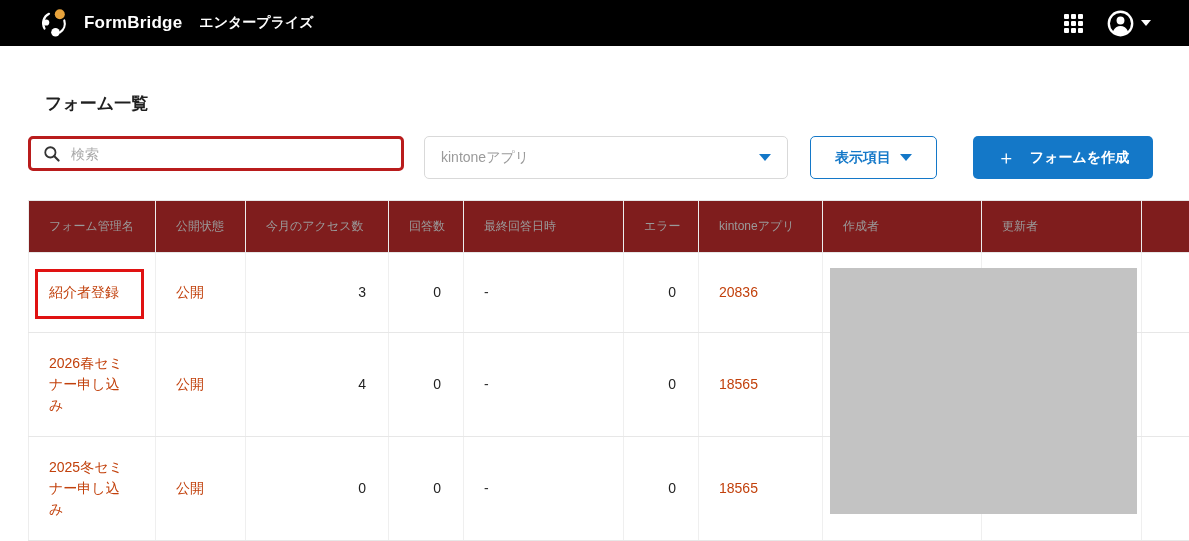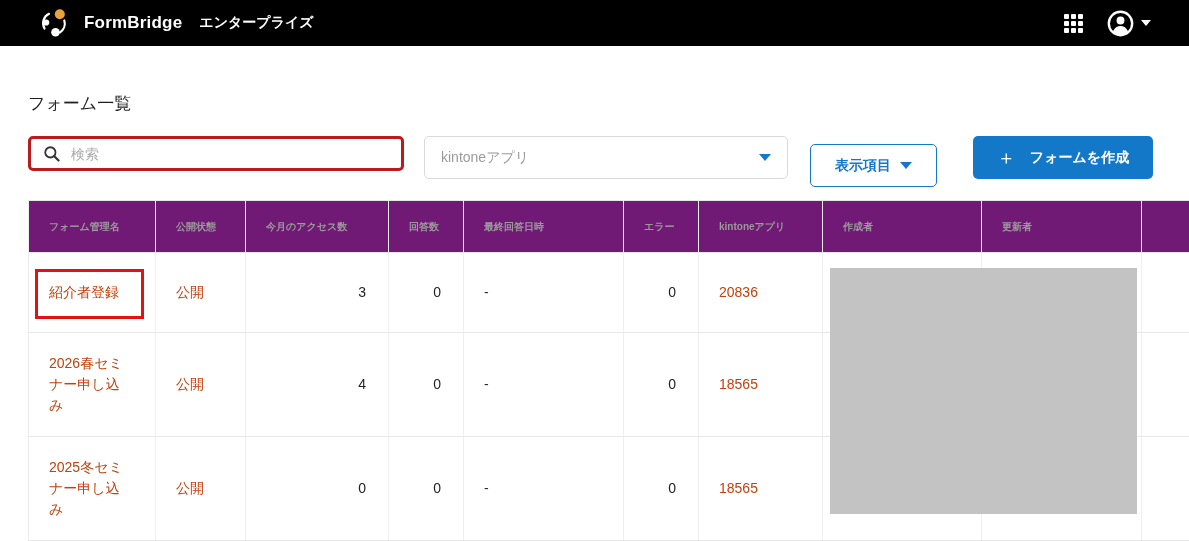--- a/index.html
+++ b/index.html
@@ -17,21 +17,21 @@
   .brand-name { color:#fff; font-size:17px; font-weight:bold; letter-spacing:.2px; margin-left:0; }
   .plan-name { color:#fff; font-size:14px; font-weight:bold; margin-left:3px; }
   .top-spacer { flex:1; }
   .top-actions { display:flex; align-items:center; gap:24px; }
   .grid-icon { display:grid; grid-template-columns:repeat(3,5px); grid-template-rows:repeat(3,5px); gap:2px; cursor:pointer; }
   .grid-icon i { background:#fff; border-radius:1px; }
   .account { display:flex; align-items:center; gap:7px; cursor:pointer; }
   .caret-down-white { width:0; height:0; border-left:5px solid transparent; border-right:5px solid transparent; border-top:6px solid #fff; }
 
   
-  .page-title { position:absolute; left:28px; top:92px; font-size:17px; font-weight:normal; color:#1f1f1f; }
+  .page-title { position:absolute; left:45px; top:92px; font-size:17px; font-weight:bold; color:#1f1f1f; }
 
   
   .search-box {
     position:absolute; left:28px; top:136px; width:376px; height:35px;
     border:3px solid #b91c1c; border-radius:5px; background:#fff;
     display:flex; align-items:center; padding:0 12px; gap:10px;
   }
   .search-box input {
     border:none; outline:none; flex:1; font-size:14px; color:#333;
     font-family:"Liberation Sans","DejaVu Sans",sans-serif; background:transparent;
@@ -45,38 +45,37 @@
   }
   .tag-filter .ph { flex:1; font-size:14px; color:#9a9a9a; }
   .caret-down-blue { width:0; height:0; border-left:6px solid transparent; border-right:6px solid transparent; border-top:7px solid #1478c8; }
 
   .display-items-btn {
     position:absolute; left:810px; top:136px; width:127px; height:43px;
     border:1px solid #1478c8; border-radius:5px; background:#fff; cursor:pointer;
     display:flex; align-items:center; justify-content:center; gap:9px;
     font-size:14px; font-weight:bold; color:#1478c8;
     font-family:"Liberation Sans","DejaVu Sans",sans-serif;
-    margin-top:8px;
   }
 
   .create-form-btn {
     position:absolute; left:973px; top:136px; width:180px; height:43px;
     border:none; border-radius:5px; background:#1478c8; cursor:pointer;
     display:flex; align-items:center; justify-content:center; gap:14px;
     font-size:14px; font-weight:bold; color:#fff;
     font-family:"Liberation Sans","DejaVu Sans",sans-serif;
   }
   .plus-glyph { font-size:19px; font-weight:normal; line-height:1; }
 
   
   .table-wrap { position:absolute; left:28px; top:200px; width:1161px; height:341px; overflow:hidden; }
   table.forms { border-collapse:collapse; table-layout:fixed; width:1233px; background:#fff;
     border-top:1px solid #e7e7e7; border-left:1px solid #ededed; }
   .forms th {
-    height:52px; background:#701a75; color:#9a9a9a; font-size:10px; font-weight:bold;
+    height:52px; background:#7f1d1d; color:#9a9a9a; font-size:12px; font-weight:normal;
     text-align:left; padding:0 12px 0 20px; border-right:1px solid #ededed; border-bottom:1px solid #e7e7e7;
     white-space:nowrap; overflow:hidden;
   }
   .forms td {
     border-right:1px solid #efefef; border-bottom:1px solid #e7e7e7;
     font-size:14px; color:#1f1f1f; vertical-align:middle; padding:20px 12px 20px 20px;
     line-height:21px;
   }
   .forms tbody tr { height:80px; }
   td.num { text-align:right; padding-right:22px; }

